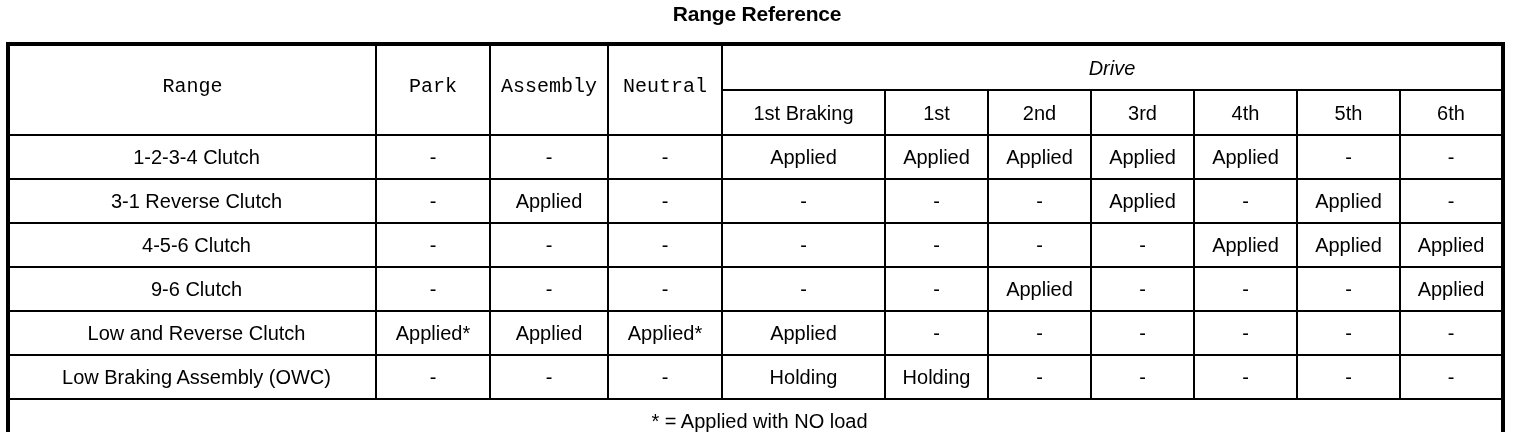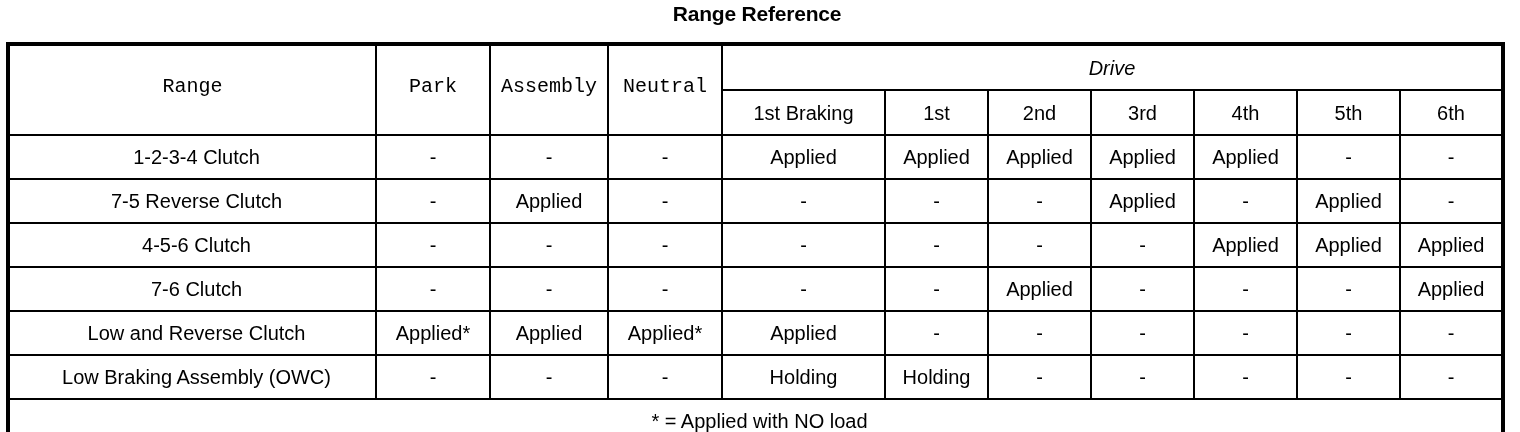--- a/index.html
+++ b/index.html
@@ -158,21 +158,21 @@
           <td>-</td>
           <td>Applied</td>
           <td>Applied</td>
           <td>Applied</td>
           <td>Applied</td>
           <td>Applied</td>
           <td>-</td>
           <td>-</td>
         </tr>
         <tr>
-          <td class="rowlabel">7-5 Reverse Clutch</td>
+          <td class="rowlabel">3-1 Reverse Clutch</td>
           <td>-</td>
           <td>Applied</td>
           <td>-</td>
           <td>-</td>
           <td>-</td>
           <td>-</td>
           <td>Applied</td>
           <td>-</td>
           <td>Applied</td>
           <td>-</td>
@@ -184,21 +184,21 @@
           <td>-</td>
           <td>-</td>
           <td>-</td>
           <td>-</td>
           <td>-</td>
           <td>Applied</td>
           <td>Applied</td>
           <td>Applied</td>
         </tr>
         <tr>
-          <td class="rowlabel">7-6 Clutch</td>
+          <td class="rowlabel">9-6 Clutch</td>
           <td>-</td>
           <td>-</td>
           <td>-</td>
           <td>-</td>
           <td>-</td>
           <td>Applied</td>
           <td>-</td>
           <td>-</td>
           <td>-</td>
           <td>Applied</td>

